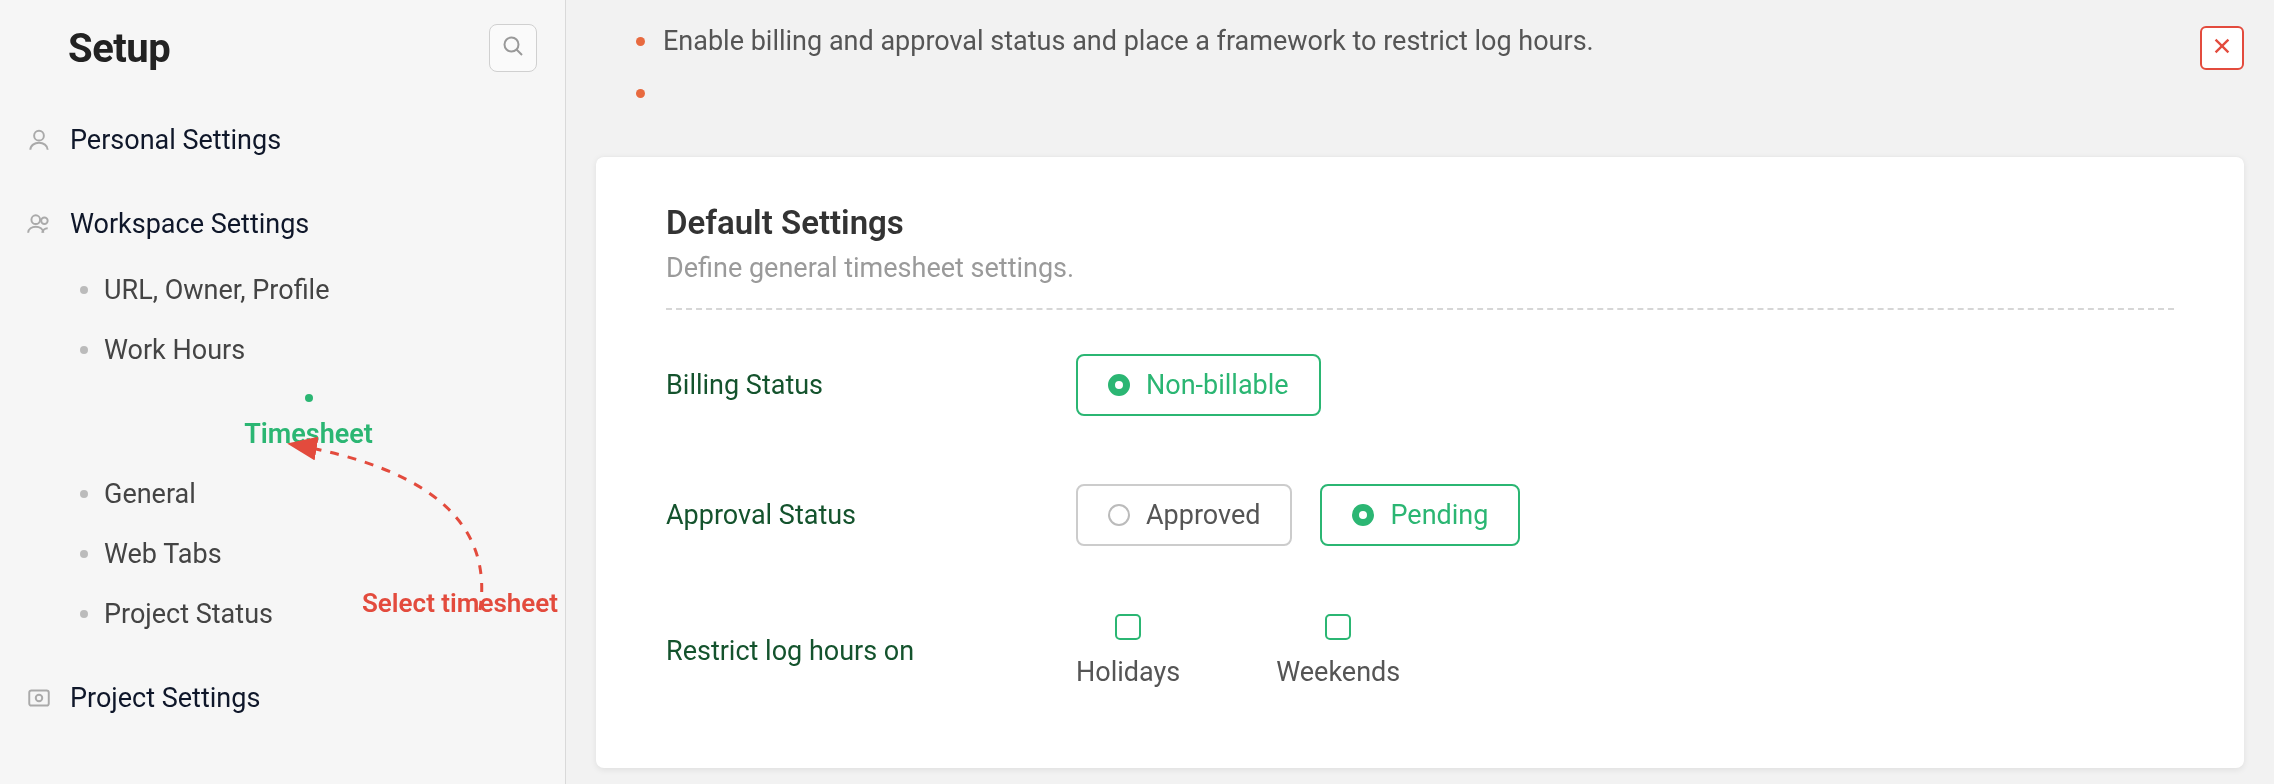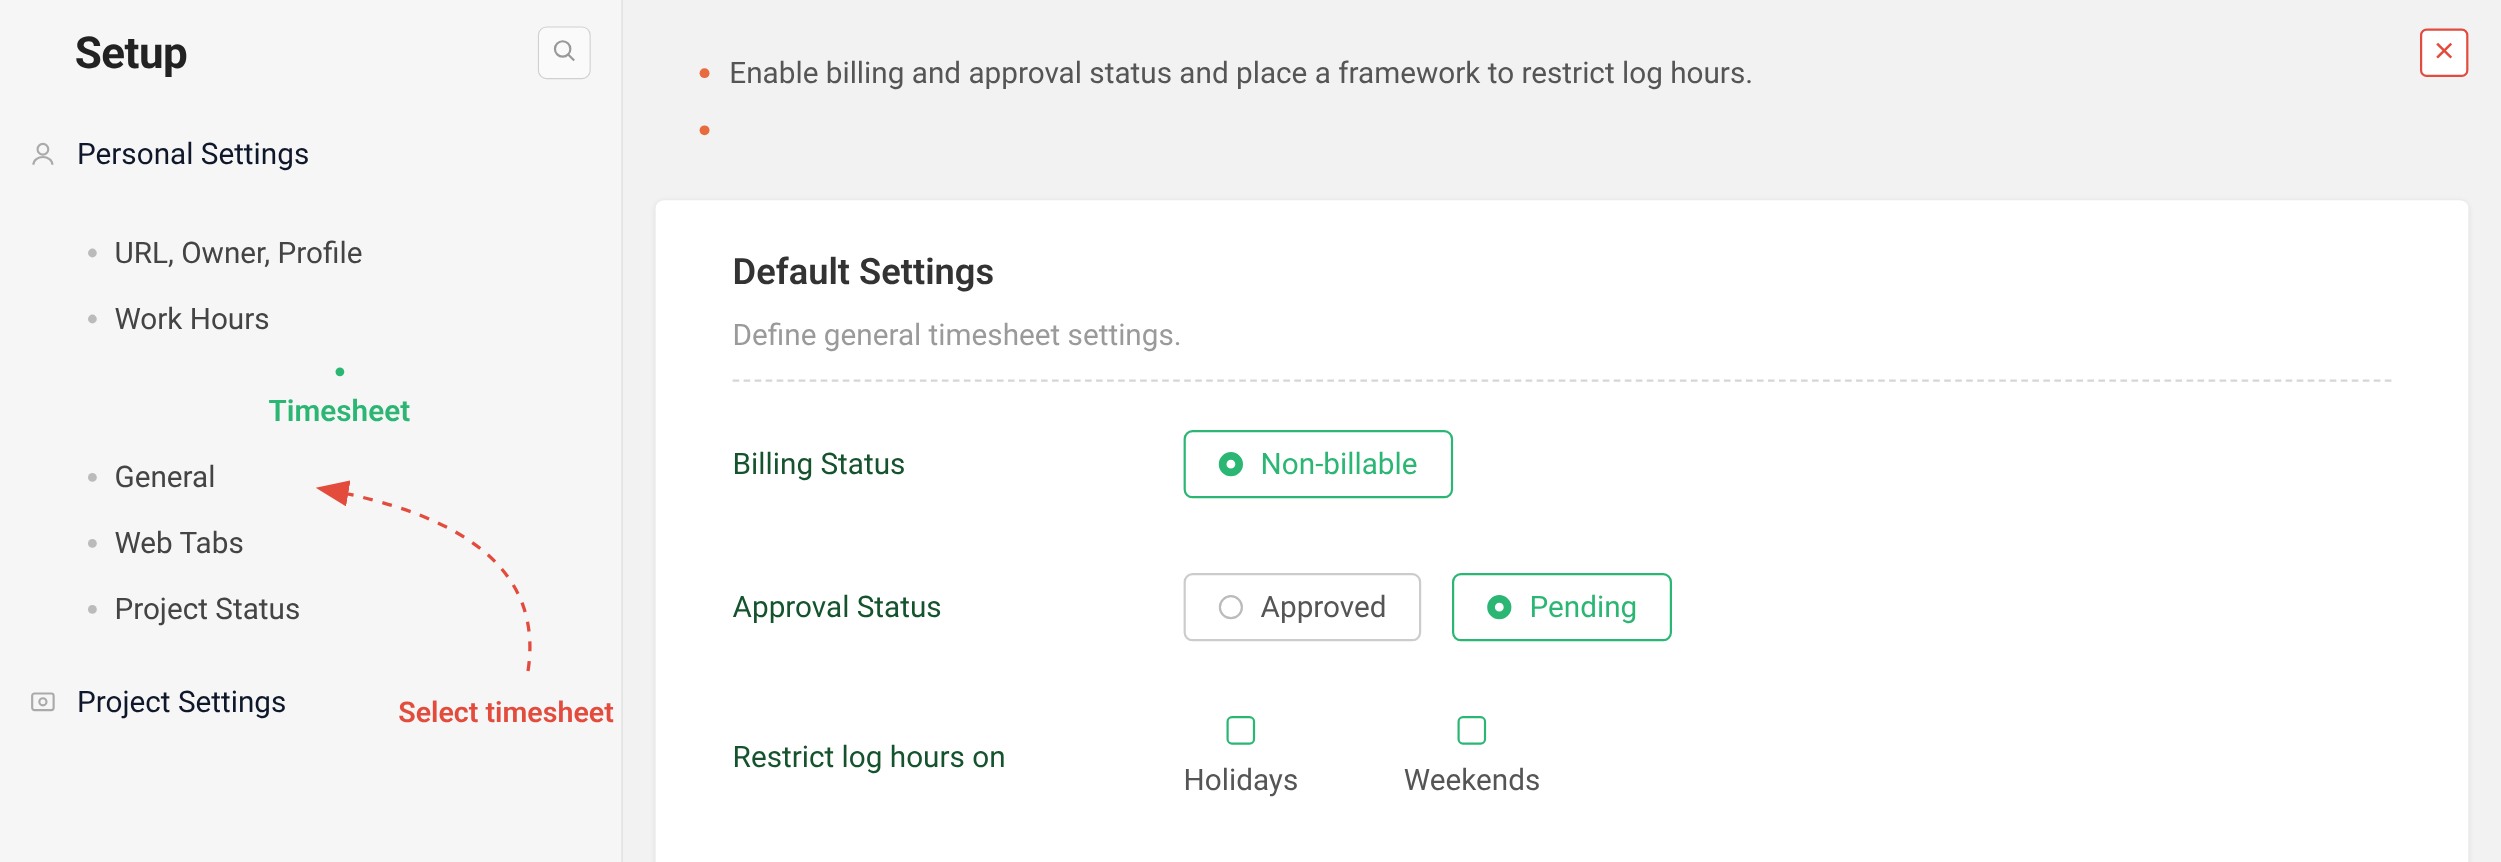--- a/index.html
+++ b/index.html
@@ -14,40 +14,40 @@
   .nav-top .head-icon { width: 30px; height: 30px; display: inline-flex; align-items: center; justify-content: center; color: #888; }
   .nav-sub { list-style: none; padding: 6px 0 0 0; }
   .nav-sub li { display: flex; align-items: center; gap: 16px; padding: 14px 28px 14px 80px; font-size: 27px; color: #444; cursor: pointer; position: relative; }
   .nav-sub li .dot { width: 8px; height: 8px; border-radius: 50%; background: #bbb; display: inline-block; flex-shrink: 0; }
   .nav-sub li.active { color: #2bb673; font-weight: 600; flex-direction: column; }
   .nav-sub li.active .dot { background: #2bb673; }
   .proj-icon { width: 30px; height: 30px; display: inline-flex; align-items: center; justify-content: center; color: #888; }
 
   .main { flex: 1; position: relative; height: 100%; }
   .close-btn { position: absolute; top: 26px; right: 30px; width: 44px; height: 44px; border: 2px solid #e34b3d; border-radius: 6px; display: flex; align-items: center; justify-content: center; color: #e34b3d; cursor: pointer; background: #fff; }
-  .intro-list { padding: 40px 60px 24px 70px; }
+  .intro-list { padding: 15px 60px 24px 70px; }
   .intro-list .item { display: flex; align-items: flex-start; gap: 18px; padding: 10px 0; font-size: 27px; color: #555; }
   .intro-list .bullet { width: 9px; height: 9px; border-radius: 50%; background: #e86a3f; margin-top: 12px; flex-shrink: 0; }
   .card { margin: 24px 30px 0 30px; background: #fff; border-radius: 8px; box-shadow: 0 2px 6px rgba(0,0,0,0.08); padding: 46px 70px; border-top: 1px solid #eaeaea; }
   .card-title { font-size: 33px; font-weight: 600; color: #333; }
-  .card-sub { font-size: 27px; color: #9a9a9a; margin-top: 22px; }
+  .card-sub { font-size: 27px; color: #9a9a9a; margin-top: 10px; }
   .dashed-sep { border: none; border-top: 2px dashed #d6d6d6; margin: 24px 0 10px 0; }
   .row { display: flex; align-items: center; padding: 34px 0; }
   .row-label { width: 410px; font-size: 27px; color: #14532d; }
   .row-controls { display: flex; gap: 28px; }
   .radio-btn { display: inline-flex; align-items: center; gap: 16px; height: 62px; padding: 0 30px; border: 2px solid #ccc; border-radius: 8px; background: #fff; font-size: 27px; color: #555; cursor: pointer; }
   .radio-btn.selected { border-color: #2bb673; color: #2bb673; }
   .radio-circle { width: 22px; height: 22px; border: 2px solid #bbb; border-radius: 50%; display: inline-block; position: relative; }
   .radio-btn.selected .radio-circle { border-color: #2bb673; border-width: 7px; }
   .check { display: inline-flex; align-items: center; gap: 16px; font-size: 27px; color: #555; cursor: pointer; flex-direction: column; }
   .check-box { width: 26px; height: 26px; border: 2px solid #2bb673; border-radius: 5px; display: inline-block; }
   .check + .check { margin-left: 96px; }
 
   
-  .annotation-label { position: absolute; left: 362px; top: 633px; color: #e34b3d; font-size: 26px; font-weight: 600; white-space: nowrap; z-index: 10; }
+  .annotation-label { position: absolute; left: 362px; top: 588px; color: #e34b3d; font-size: 26px; font-weight: 600; white-space: nowrap; z-index: 10; }
   .annotation-svg { position: absolute; left: 270px; top: 420px; z-index: 9; pointer-events: none; }
 </style>
 </head>
 <body>
 
 <div class="app">
   <aside class="sidebar">
     <div class="sidebar-header">
       <div class="sidebar-title">Setup</div>
       <div class="search-btn">
@@ -66,20 +66,31 @@
           <svg width="26" height="26" viewBox="0 0 24 24" fill="none" stroke="#aaa" stroke-width="1.8">
               <circle cx="12" cy="8" r="4.5"></circle>
               <path d="M4 21c0-4 4-6.5 8-6.5s8 2.5 8 6.5"></path>
             </svg>
         </span>
         <span>Personal Settings</span>
       </div>
     </div>
 
     <div class="nav-section">
+      <div class="nav-top">
+        <span class="head-icon">
+          <svg width="26" height="26" viewBox="0 0 24 24" fill="none" stroke="#aaa" stroke-width="1.8">
+              <circle cx="9" cy="8" r="4"></circle>
+              <circle cx="17" cy="9" r="3"></circle>
+              <path d="M2 20c0-3.5 3.5-5.5 7-5.5s7 2 7 5.5"></path>
+              <path d="M15 20c0-2 2-4 5-4"></path>
+            </svg>
+        </span>
+        <span>Workspace Settings</span>
+      </div>
       <ul class="nav-sub">
         <li>
             <span class="dot"></span>
             <span>URL, Owner, Profile</span>
           </li>
         <li>
             <span class="dot"></span>
             <span>Work Hours</span>
           </li>
         <li class="active">

